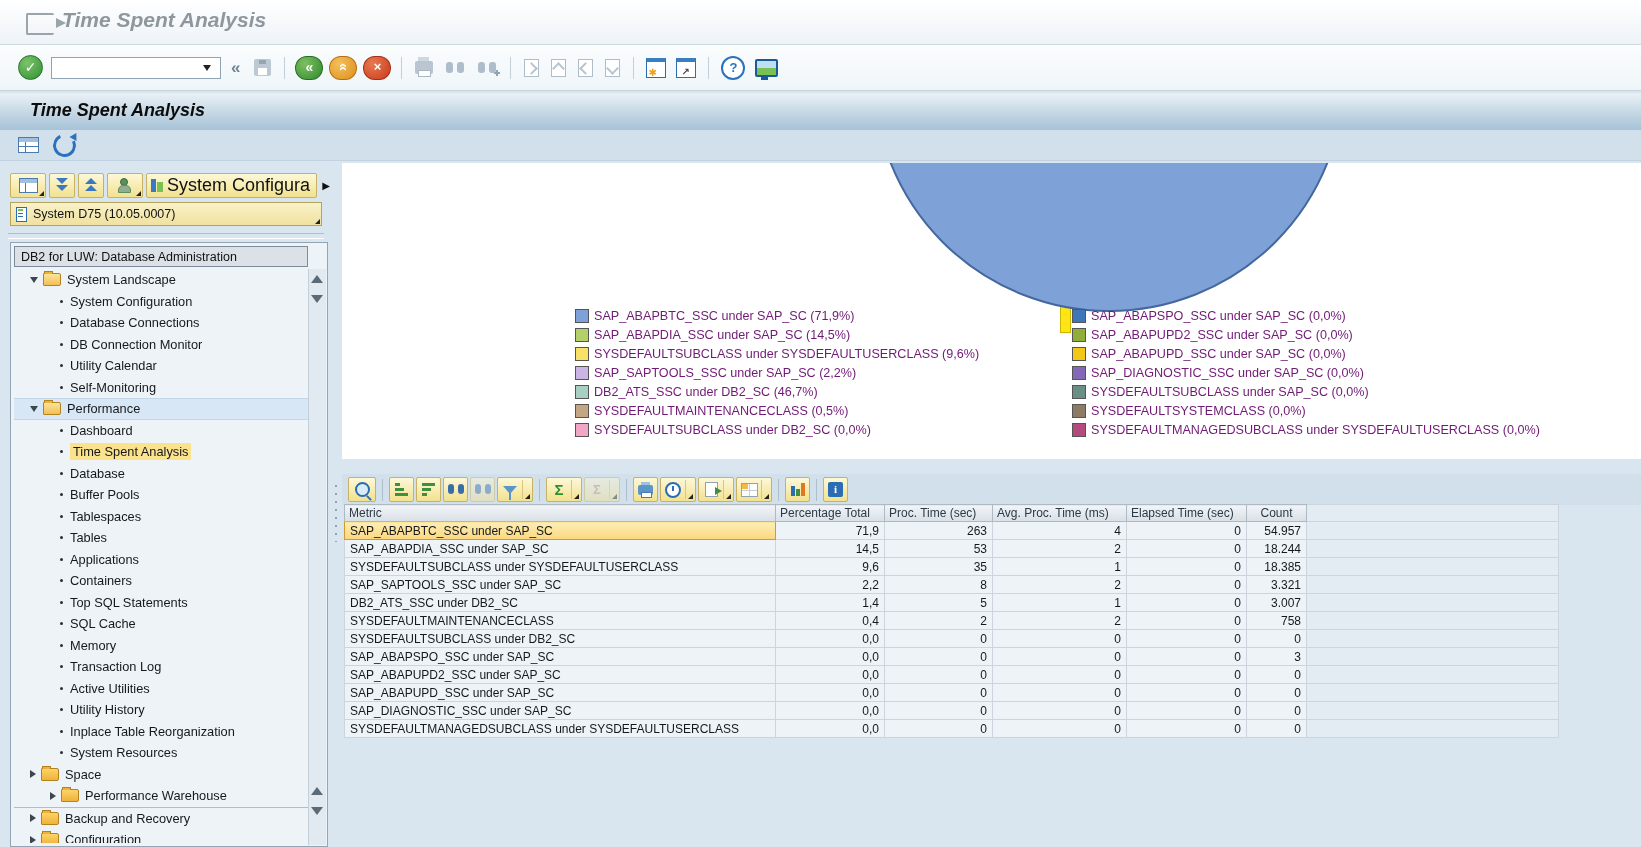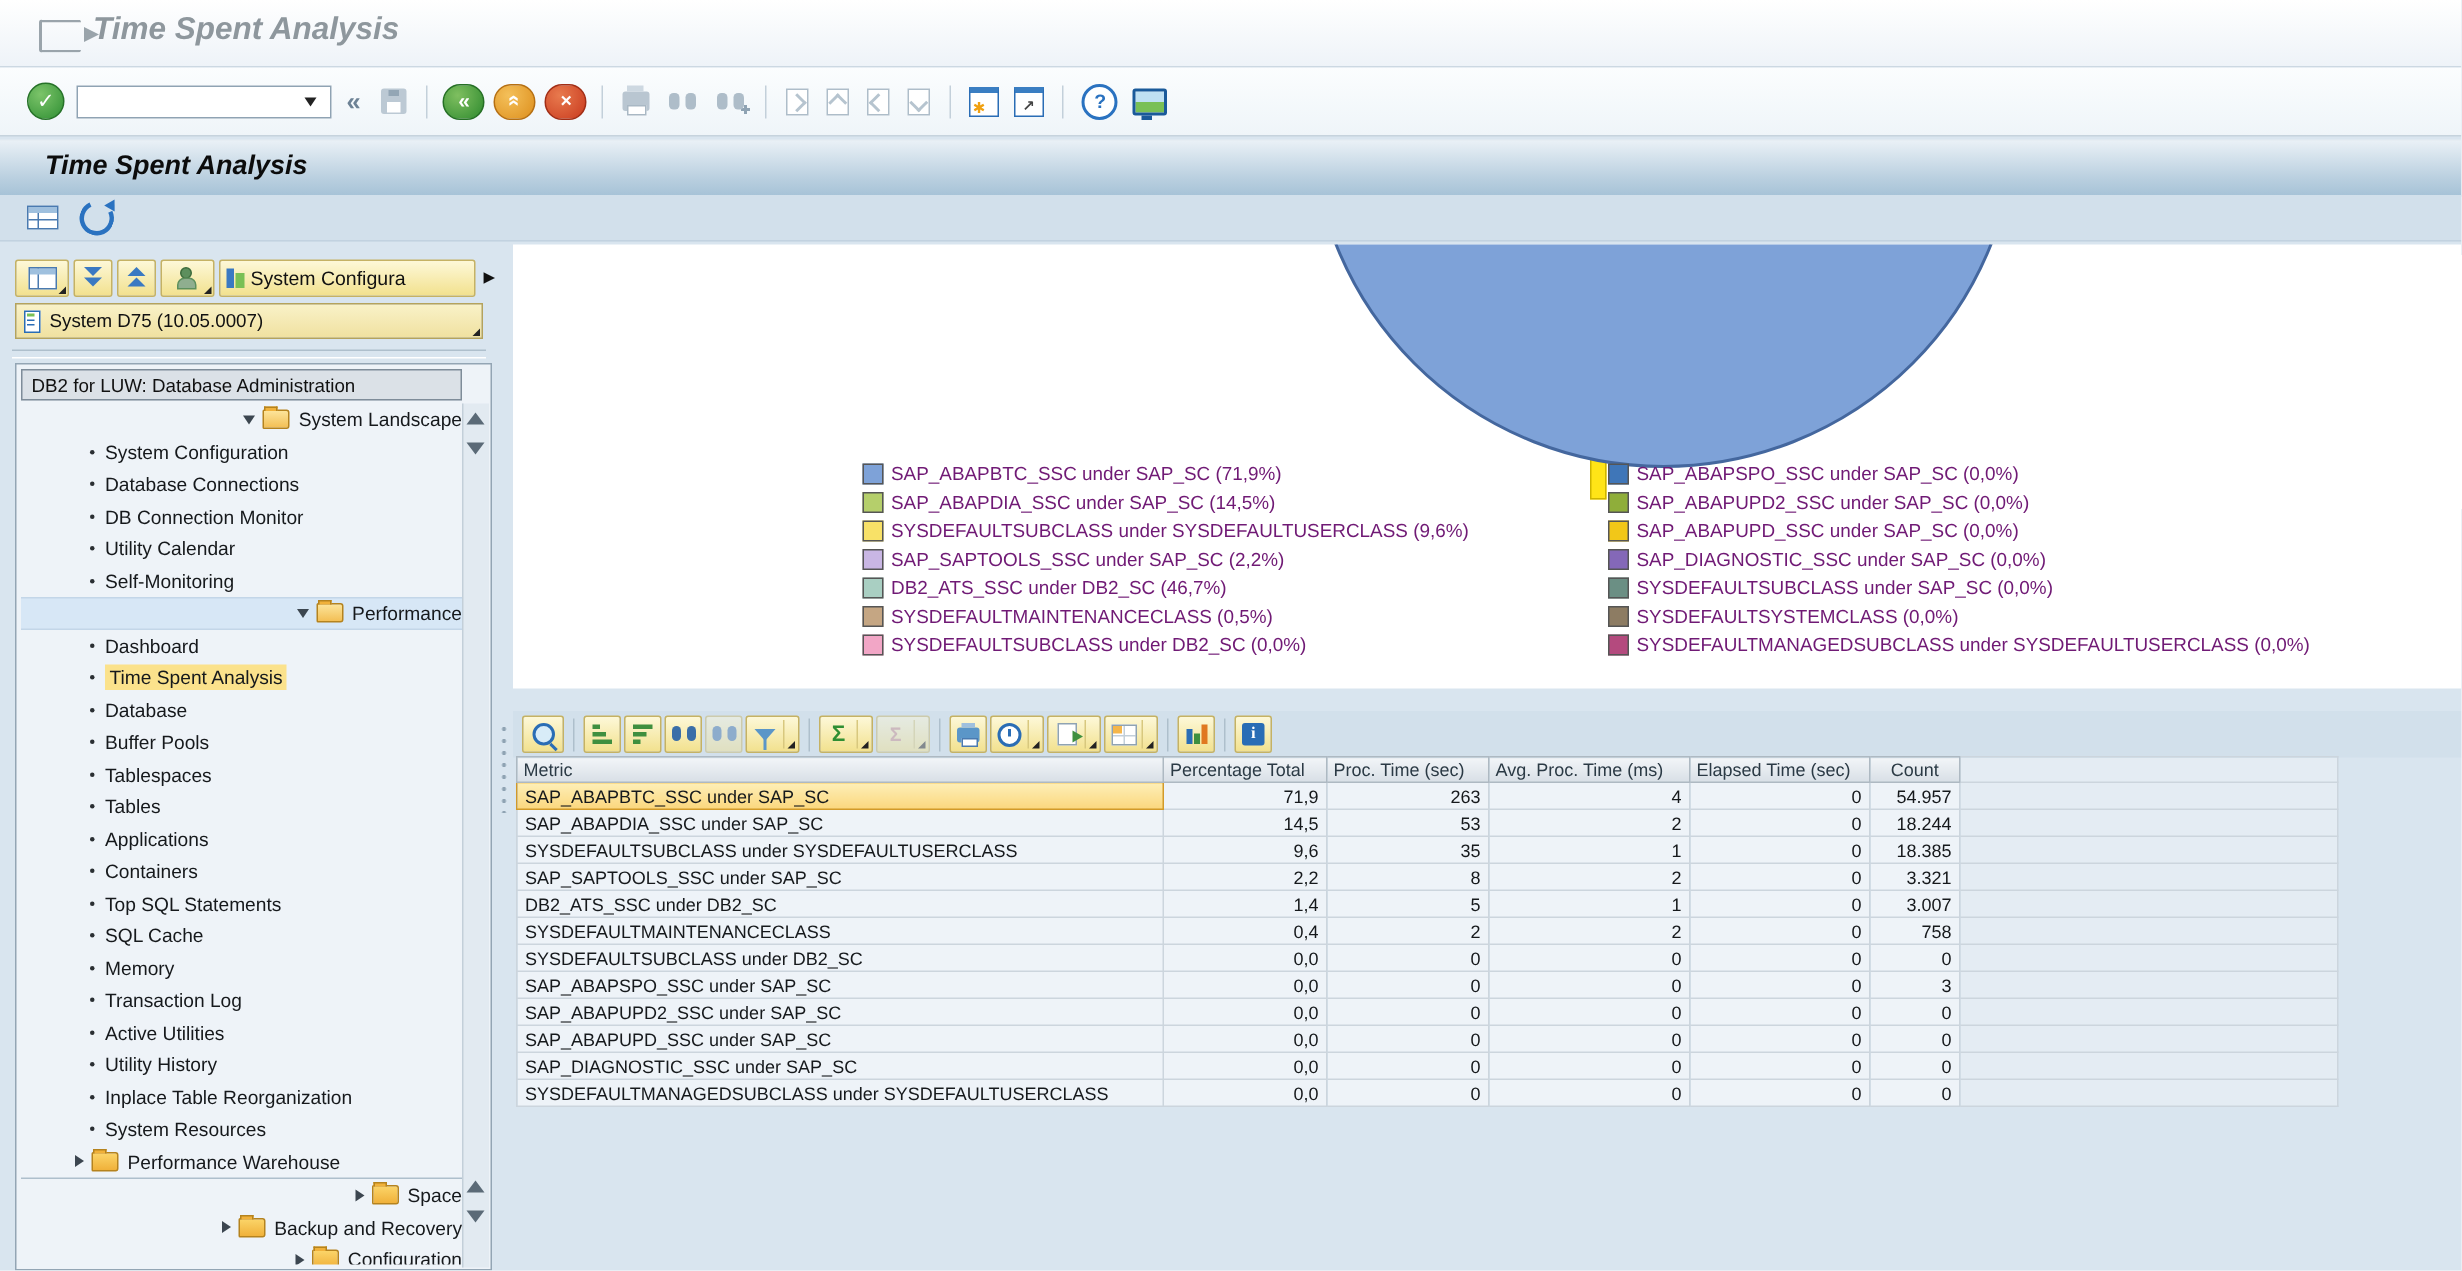--- a/index.html
+++ b/index.html
@@ -100,21 +100,21 @@
   .dblchev.down::after{top:7px;border-top:6px solid #3a79c2;}
   .dblchev.up::before{top:0;border-bottom:6px solid #3a79c2;}
   .dblchev.up::after{top:7px;border-bottom:6px solid #3a79c2;}
   .person{width:14px;height:14px;position:relative;}
   .person::before{content:"";position:absolute;left:2px;top:0;width:6px;height:6px;border-radius:50%;
     background:#5d8f5d;border:1px solid #3c6b3c;}
   .person::after{content:"";position:absolute;left:0;top:7px;width:11px;height:6px;
     border-radius:5px 5px 0 0;background:#8fae8f;border:1px solid #5d8f5d;}
   .bldic{width:12px;height:13px;background:linear-gradient(#3a79c2,#3a79c2) 0 0/5px 13px no-repeat,
     linear-gradient(#79c055,#79c055) 6px 3px/6px 10px no-repeat;margin-right:4px;}
-  #sysconf-btn{flex:1;justify-content:flex-start;padding-left:4px;font-size:13px;color:#111;
+  #sysconf-btn{flex:1;justify-content:flex-start;padding-left:4px;font-size:18px;color:#111;
     white-space:nowrap;overflow:hidden;}
   #lp-more{font-size:10px;color:#111;margin-left:2px;}
 
   
   #sysfield{left:10px;top:202px;width:312px;height:24px;background:linear-gradient(#f9f2c8,#f0e1a0);
     border:1px solid #b5a35c;display:flex;align-items:center;padding-left:5px;box-sizing:border-box;
     font-size:12.5px;color:#111;position:absolute;}
   #sysfield::after{content:"";position:absolute;right:1px;bottom:1px;border-left:5px solid transparent;
     border-bottom:5px solid #222;}
   .srvic{width:9px;height:13px;background:#fff;border:1px solid #2a6db5;margin-right:6px;position:relative;}
@@ -133,21 +133,21 @@
   .titem{height:21.5px;display:flex;align-items:center;font-size:12.8px;color:#16191c;white-space:nowrap;}
   .titem .exp{width:0;height:0;margin-right:5px;}
   .exp.open{border-top:6px solid #3c4650;border-left:4px solid transparent;border-right:4px solid transparent;}
   .exp.closed{border-left:6px solid #3c4650;border-top:4px solid transparent;border-bottom:4px solid transparent;}
   .fold{width:16px;height:11px;background:linear-gradient(#fbd468,#f0b13a);border:1px solid #b5831e;
     border-radius:1px 2px 2px 1px;position:relative;margin-right:6px;flex:none;}
   .fold::before{content:"";position:absolute;left:0;top:-3px;width:7px;height:2px;background:#f0b13a;
     border:1px solid #b5831e;border-bottom:none;}
   .fold.open{background:linear-gradient(#fce49a,#f3bf55);}
   .bullet{width:3px;height:3px;background:#2a2f33;border-radius:50%;margin-right:7px;flex:none;}
-  .f0{padding-left:16px;justify-content:flex-end;} .l1{padding-left:46px;} .f1{padding-left:36px;}
+  .f0{padding-left:16px;} .l1{padding-left:46px;} .f1{padding-left:36px;}
   .rowhl{background:#d7e7f6;border-top:1px solid #c3d6e8;border-bottom:1px solid #c3d6e8;box-sizing:border-box;}
   .sel-item{background:#fbe28c;padding:1px 3px;}
   .divline{border-bottom:1px solid #aebfcc;}
   #treescroll{position:absolute;right:1px;top:26px;width:17px;height:576px;background:#e2eaf1;
     border-left:1px solid #c3cfd9;}
   .sarr{position:absolute;left:2px;width:12px;height:12px;}
   .sarr.up{border-left:6px solid transparent;border-right:6px solid transparent;border-bottom:8px solid #5b6a77;
     width:0;height:0;}
   .sarr.dn{border-left:6px solid transparent;border-right:6px solid transparent;border-top:8px solid #5b6a77;
     width:0;height:0;}
@@ -398,29 +398,29 @@
           <span>Utility History</span>
         </div>
       <div class="titem l1">
           <span class="bullet"></span>
           <span>Inplace Table Reorganization</span>
         </div>
       <div class="titem l1">
           <span class="bullet"></span>
           <span>System Resources</span>
         </div>
+      <div class="titem f0">
+          <span class="exp closed"></span>
+          <span class="fold"></span>
+          <span>Space</span>
+        </div>
       <div class="titem f1 divline">
           <span class="exp closed"></span>
           <span class="fold"></span>
           <span>Performance Warehouse</span>
-        </div>
-      <div class="titem f0">
-          <span class="exp closed"></span>
-          <span class="fold"></span>
-          <span>Space</span>
         </div>
       <div class="titem f0">
           <span class="exp closed"></span>
           <span class="fold"></span>
           <span>Backup and Recovery</span>
         </div>
       <div class="titem f0">
           <span class="exp closed"></span>
           <span class="fold"></span>
           <span>Configuration</span>

